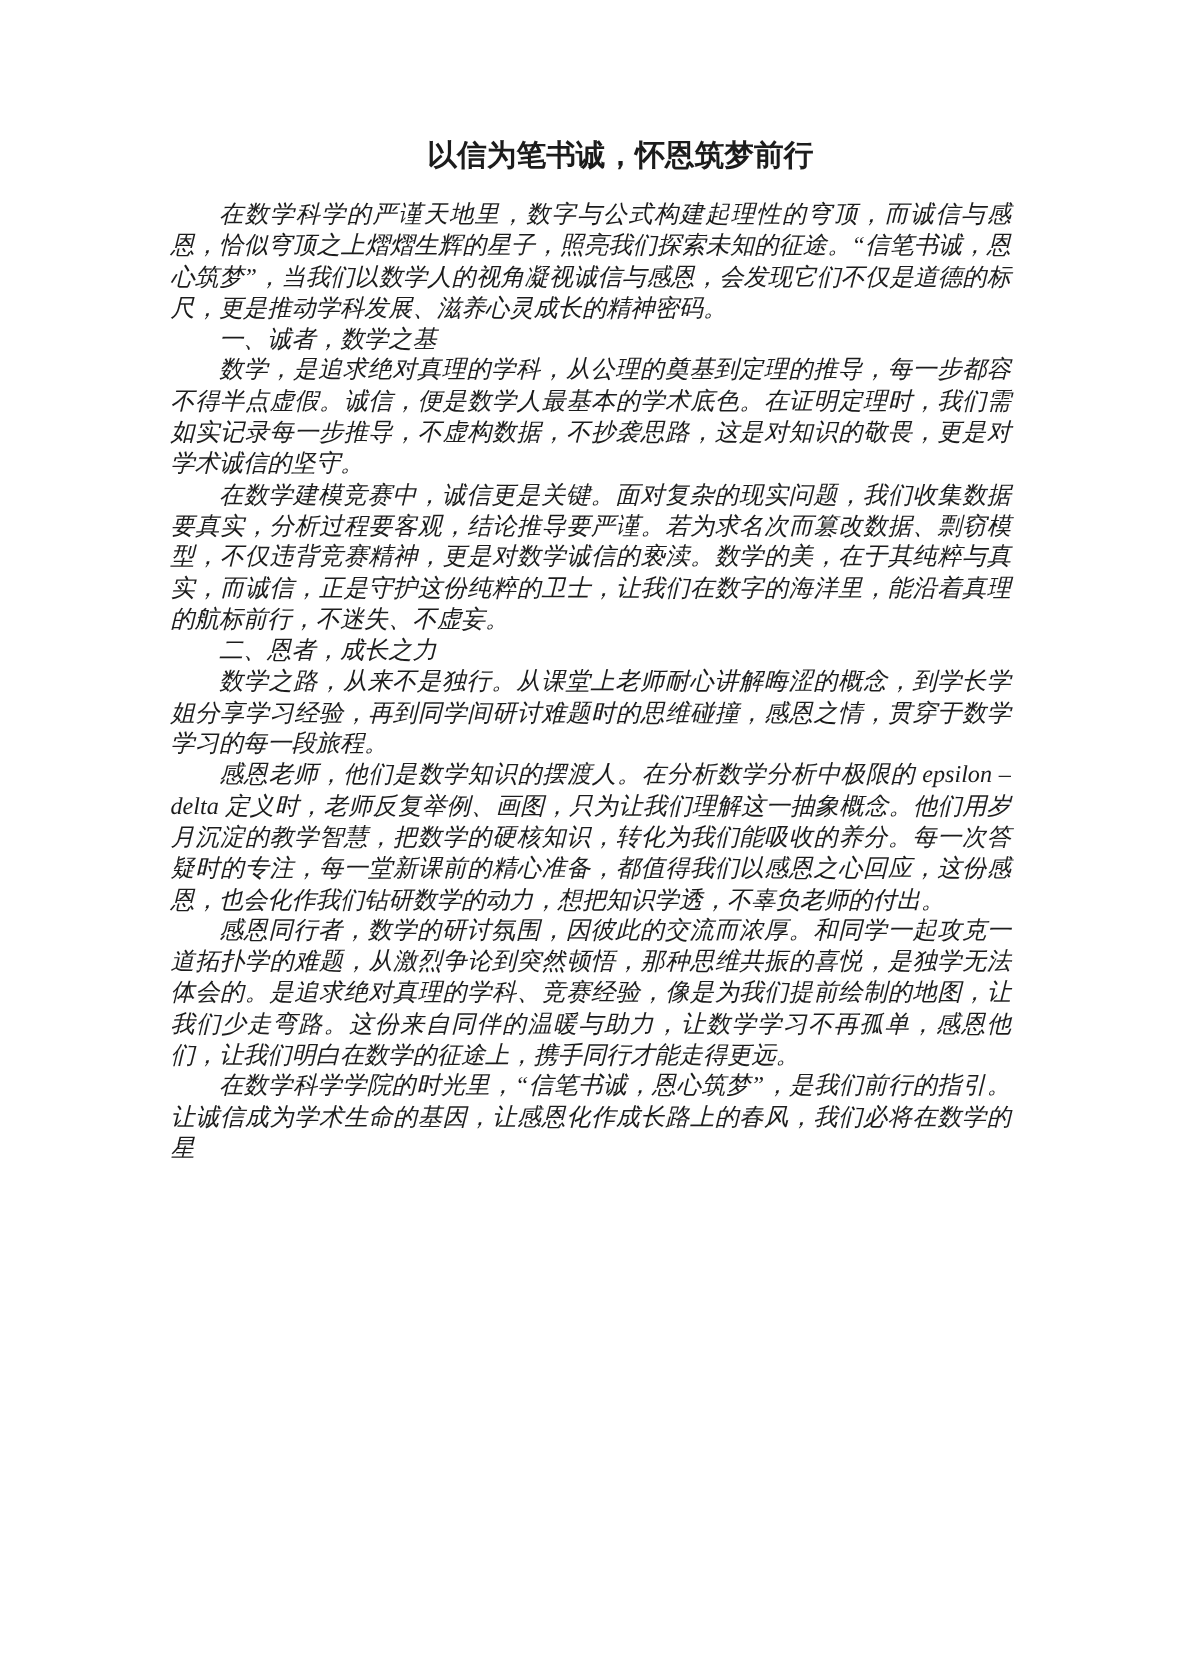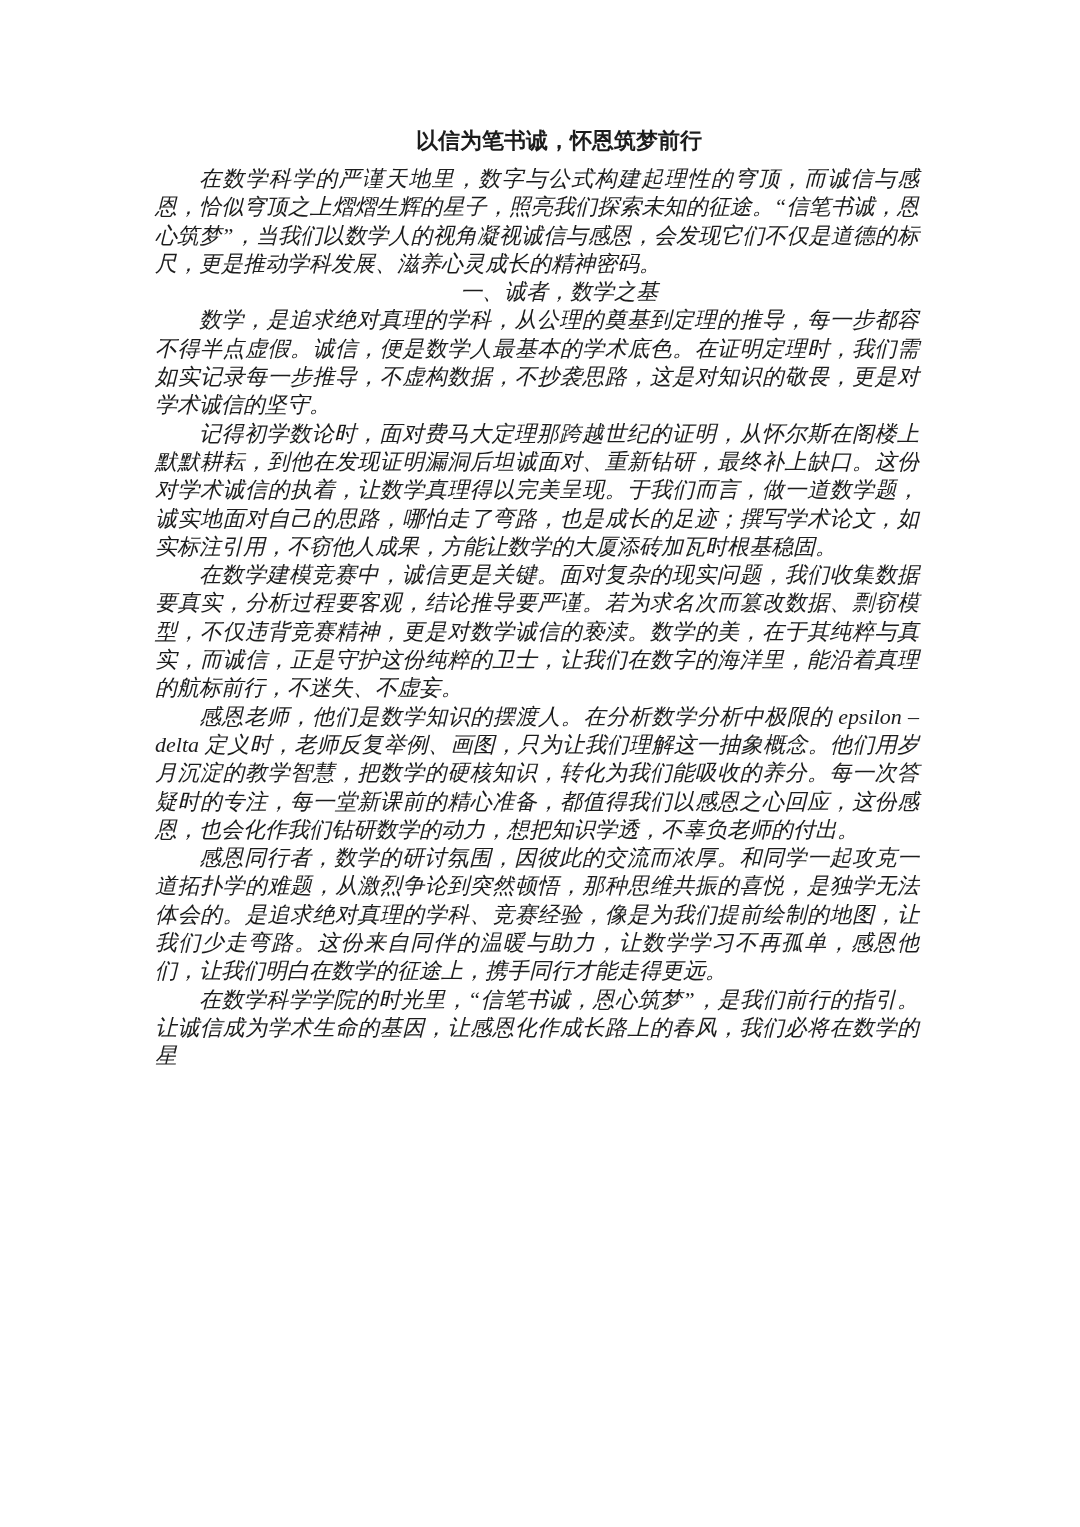--- a/index.html
+++ b/index.html
@@ -16,50 +16,51 @@
     font-family: "Liberation Serif", "DejaVu Serif", serif;
     color: #1c1c1c;
   }
   .content {
     position: absolute;
     left: 155px;
     top: 126px;
     width: 764px;
   }
   .doc-title {
-    margin: 0 0 9px 0;
-    font-size: 22px;
+    margin: 0 0 25px 0;
+    font-size: 27px;
     font-weight: bold;
     line-height: 30px;
     text-align: center;
     text-indent: 2em; 
     white-space: nowrap;
   }
   .para, .heading {
     margin: 0;
     font-size: 22px;
     line-height: 28.3px;
     text-align: justify;
     text-indent: 2em;
     font-weight: normal;
     font-style: italic;
   }
   .heading {
-    text-align: center;
+    text-align: left;
   }
 </style>
 </head>
 <body>
 
 <div class="page">
   <div class="content">
     <h1 class="doc-title">以信为笔书诚，怀恩筑梦前行</h1>
 
     <p class="para">在数学科学的严谨天地里，数字与公式构建起理性的穹顶，而诚信与感恩，恰似穹顶之上熠熠生辉的星子，照亮我们探索未知的征途。“信笔书诚，恩心筑梦”，当我们以数学人的视角凝视诚信与感恩，会发现它们不仅是道德的标尺，更是推动学科发展、滋养心灵成长的精神密码。</p>
     <p class="heading">一、诚者，数学之基</p>
     <p class="para">数学，是追求绝对真理的学科，从公理的奠基到定理的推导，每一步都容不得半点虚假。诚信，便是数学人最基本的学术底色。在证明定理时，我们需如实记录每一步推导，不虚构数据，不抄袭思路，这是对知识的敬畏，更是对学术诚信的坚守。</p>
-    <p class="para">记得初学数论时，面对费马大定理那跨越世纪的证明，从怀尔斯在阁楼上默默耕耘，到他在发现证明漏洞后坦诚面对、重新钻研，最终补上缺口。这份对学术诚信的执着，让数学真理得以完美呈现。于我们而言，做一道数学题，诚实地面对自己的思路，哪怕走了弯路，也是成长的足迹；撰写学术论文，如实标注引用，不窃他人成果，方能让数学的大厦添砖加瓦时根基稳固。</p>
     <p class="para">在数学建模竞赛中，诚信更是关键。面对复杂的现实问题，我们收集数据要真实，分析过程要客观，结论推导要严谨。若为求名次而篡改数据、剽窃模型，不仅违背竞赛精神，更是对数学诚信的亵渎。数学的美，在于其纯粹与真实，而诚信，正是守护这份纯粹的卫士，让我们在数字的海洋里，能沿着真理的航标前行，不迷失、不虚妄。</p>
+    <p class="heading">二、恩者，成长之力</p>
+    <p class="para">数学之路，从来不是独行。从课堂上老师耐心讲解晦涩的概念，到学长学姐分享学习经验，再到同学间研讨难题时的思维碰撞，感恩之情，贯穿于数学学习的每一段旅程。</p>
     <p class="para">感恩老师，他们是数学知识的摆渡人。在分析数学分析中极限的 epsilon – delta 定义时，老师反复举例、画图，只为让我们理解这一抽象概念。他们用岁月沉淀的教学智慧，把数学的硬核知识，转化为我们能吸收的养分。每一次答疑时的专注，每一堂新课前的精心准备，都值得我们以感恩之心回应，这份感恩，也会化作我们钻研数学的动力，想把知识学透，不辜负老师的付出。</p>
     <p class="para">感恩同行者，数学的研讨氛围，因彼此的交流而浓厚。和同学一起攻克一道拓扑学的难题，从激烈争论到突然顿悟，那种思维共振的喜悦，是独学无法体会的。是追求绝对真理的学科、竞赛经验，像是为我们提前绘制的地图，让我们少走弯路。这份来自同伴的温暖与助力，让数学学习不再孤单，感恩他们，让我们明白在数学的征途上，携手同行才能走得更远。</p>
     <p class="para">在数学科学学院的时光里，“信笔书诚，恩心筑梦”，是我们前行的指引。让诚信成为学术生命的基因，让感恩化作成长路上的春风，我们必将在数学的星</p>
   </div>
 </div>
 
 </body></html>

